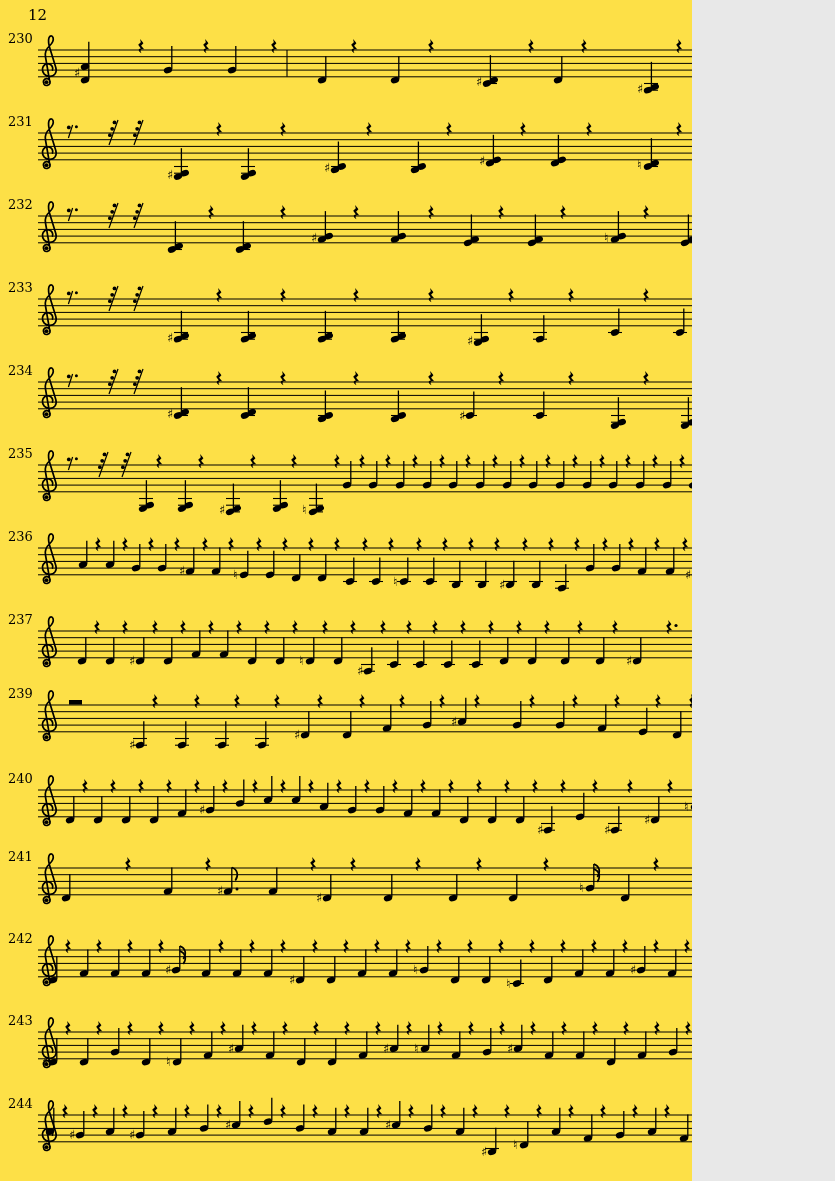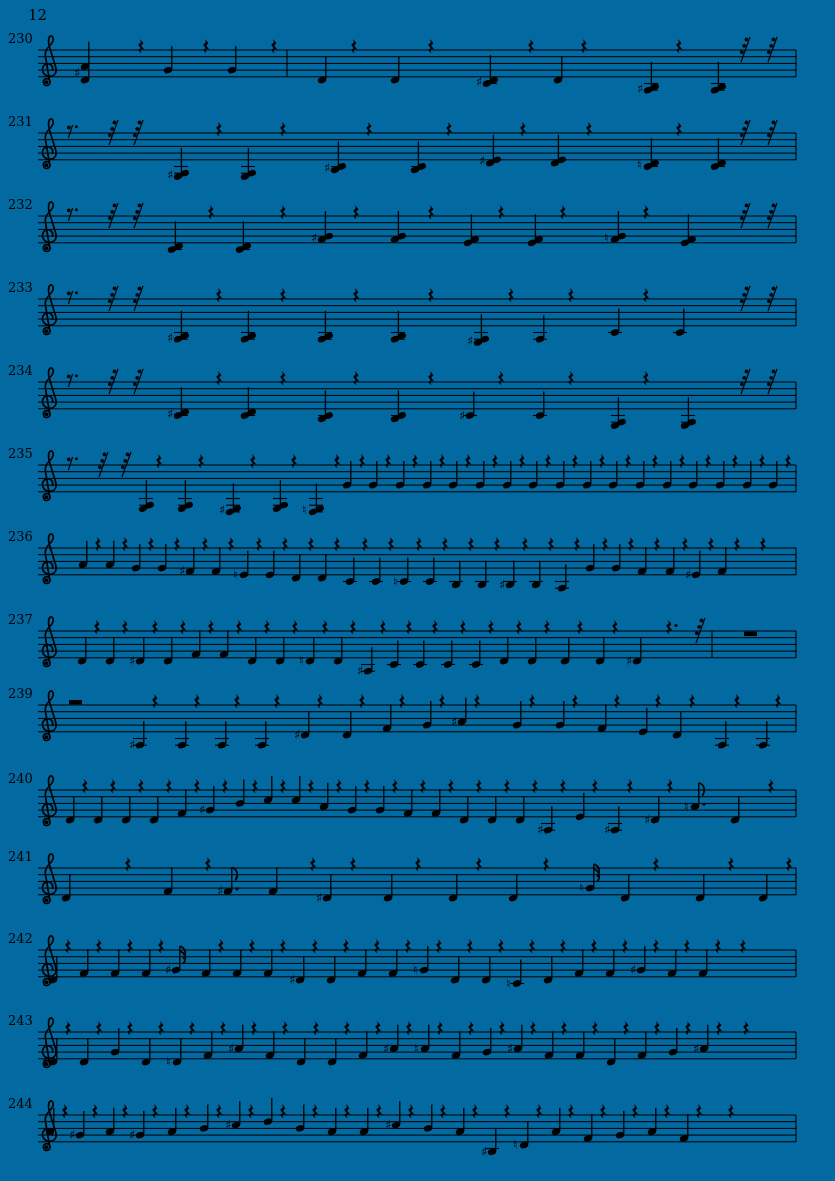--- a/index.html
+++ b/index.html
@@ -1,19 +1,19 @@
 <!DOCTYPE html>
 <html><head>
 <meta charset="utf-8">
 <style>
   html,body{margin:0;padding:0;background:#e8e8e8;}
   .page{
     position:relative;
-    width:835px;height:1181px;
-    background:#0369a1;
+    width:692px;height:1181px;
+    background:#fde047;
     overflow:hidden;
     font-family:"DejaVu Serif", serif;
   }
   .pagenum{
     position:absolute;left:28px;top:6px;
     font:15px "DejaVu Serif", serif;color:#000;
   }
   svg{position:absolute;left:0;overflow:visible;}
   .sl{stroke:#000;stroke-width:1;}
   .bar{stroke:#000;stroke-width:1.1;}

